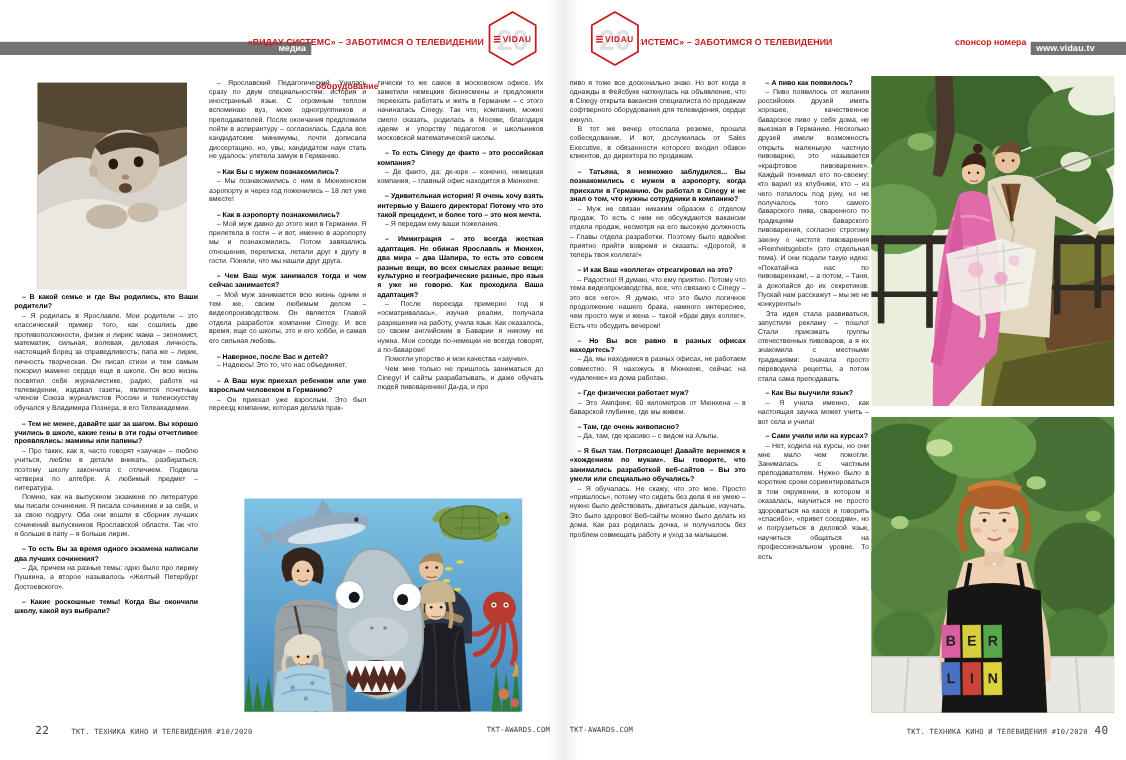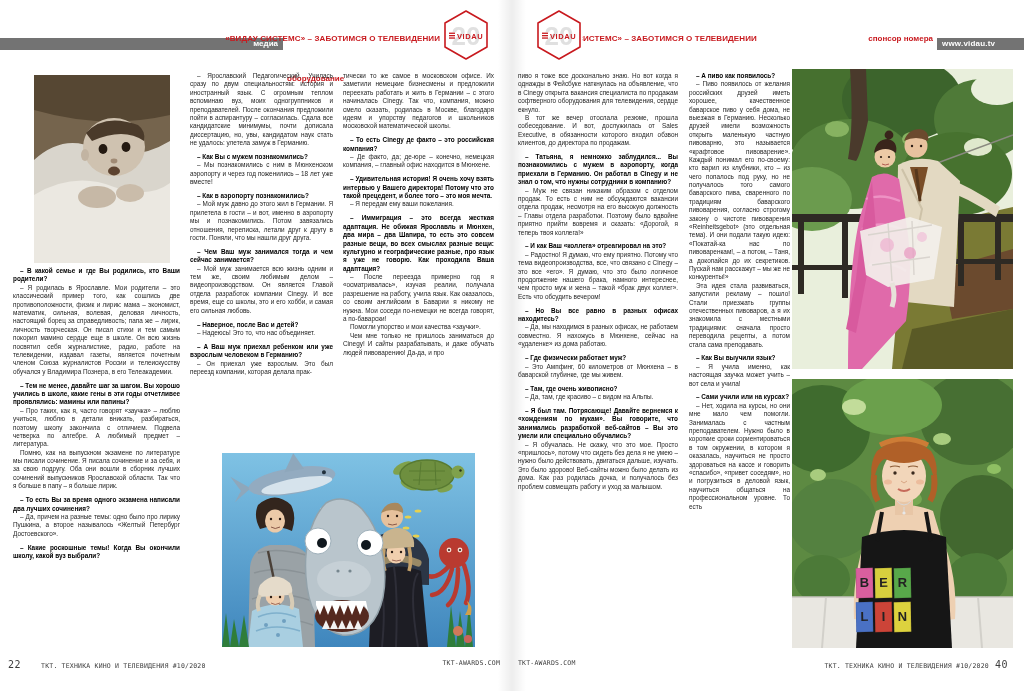--- a/index.html
+++ b/index.html
@@ -45,21 +45,21 @@
   .berlin{position:absolute;left:344px;top:568px;width:57px;display:grid;
           grid-template-columns:17px 17px 17px;column-gap:2px;row-gap:4px;}
   .tile{display:block;width:17px;height:30px;color:#222;font-weight:bold;font-size:13px;
         line-height:30px;text-align:center;font-family:"Liberation Sans",sans-serif;
         transform:rotate(-1deg);box-shadow:0 0 0 .5px rgba(0,0,0,.15) inset;}
   
   .foot{position:absolute;top:659px;color:#3c3c3c;font-family:"DejaVu Sans Mono",monospace;
         display:flex;align-items:baseline;gap:6px;white-space:nowrap;}
   .foot .t{font-size:6.5px;letter-spacing:.2px;}
   .foot .n{font-size:10px;letter-spacing:.5px;}
-  .fl-left{left:8px;gap:20px;} .fl-site{right:12px;} .fr-site{left:6px;} .fr-right{right:16px;}
+  .fl-left{left:32px;gap:20px;} .fl-site{right:12px;} .fr-site{left:6px;} .fr-right{right:16px;}
 </style>
 </head>
 <body>
 
 <div class="spread">
 
   <div class="page" id="page-l">
 
     <div class="hdr-bar bar-media">
       <span>медиа</span>

